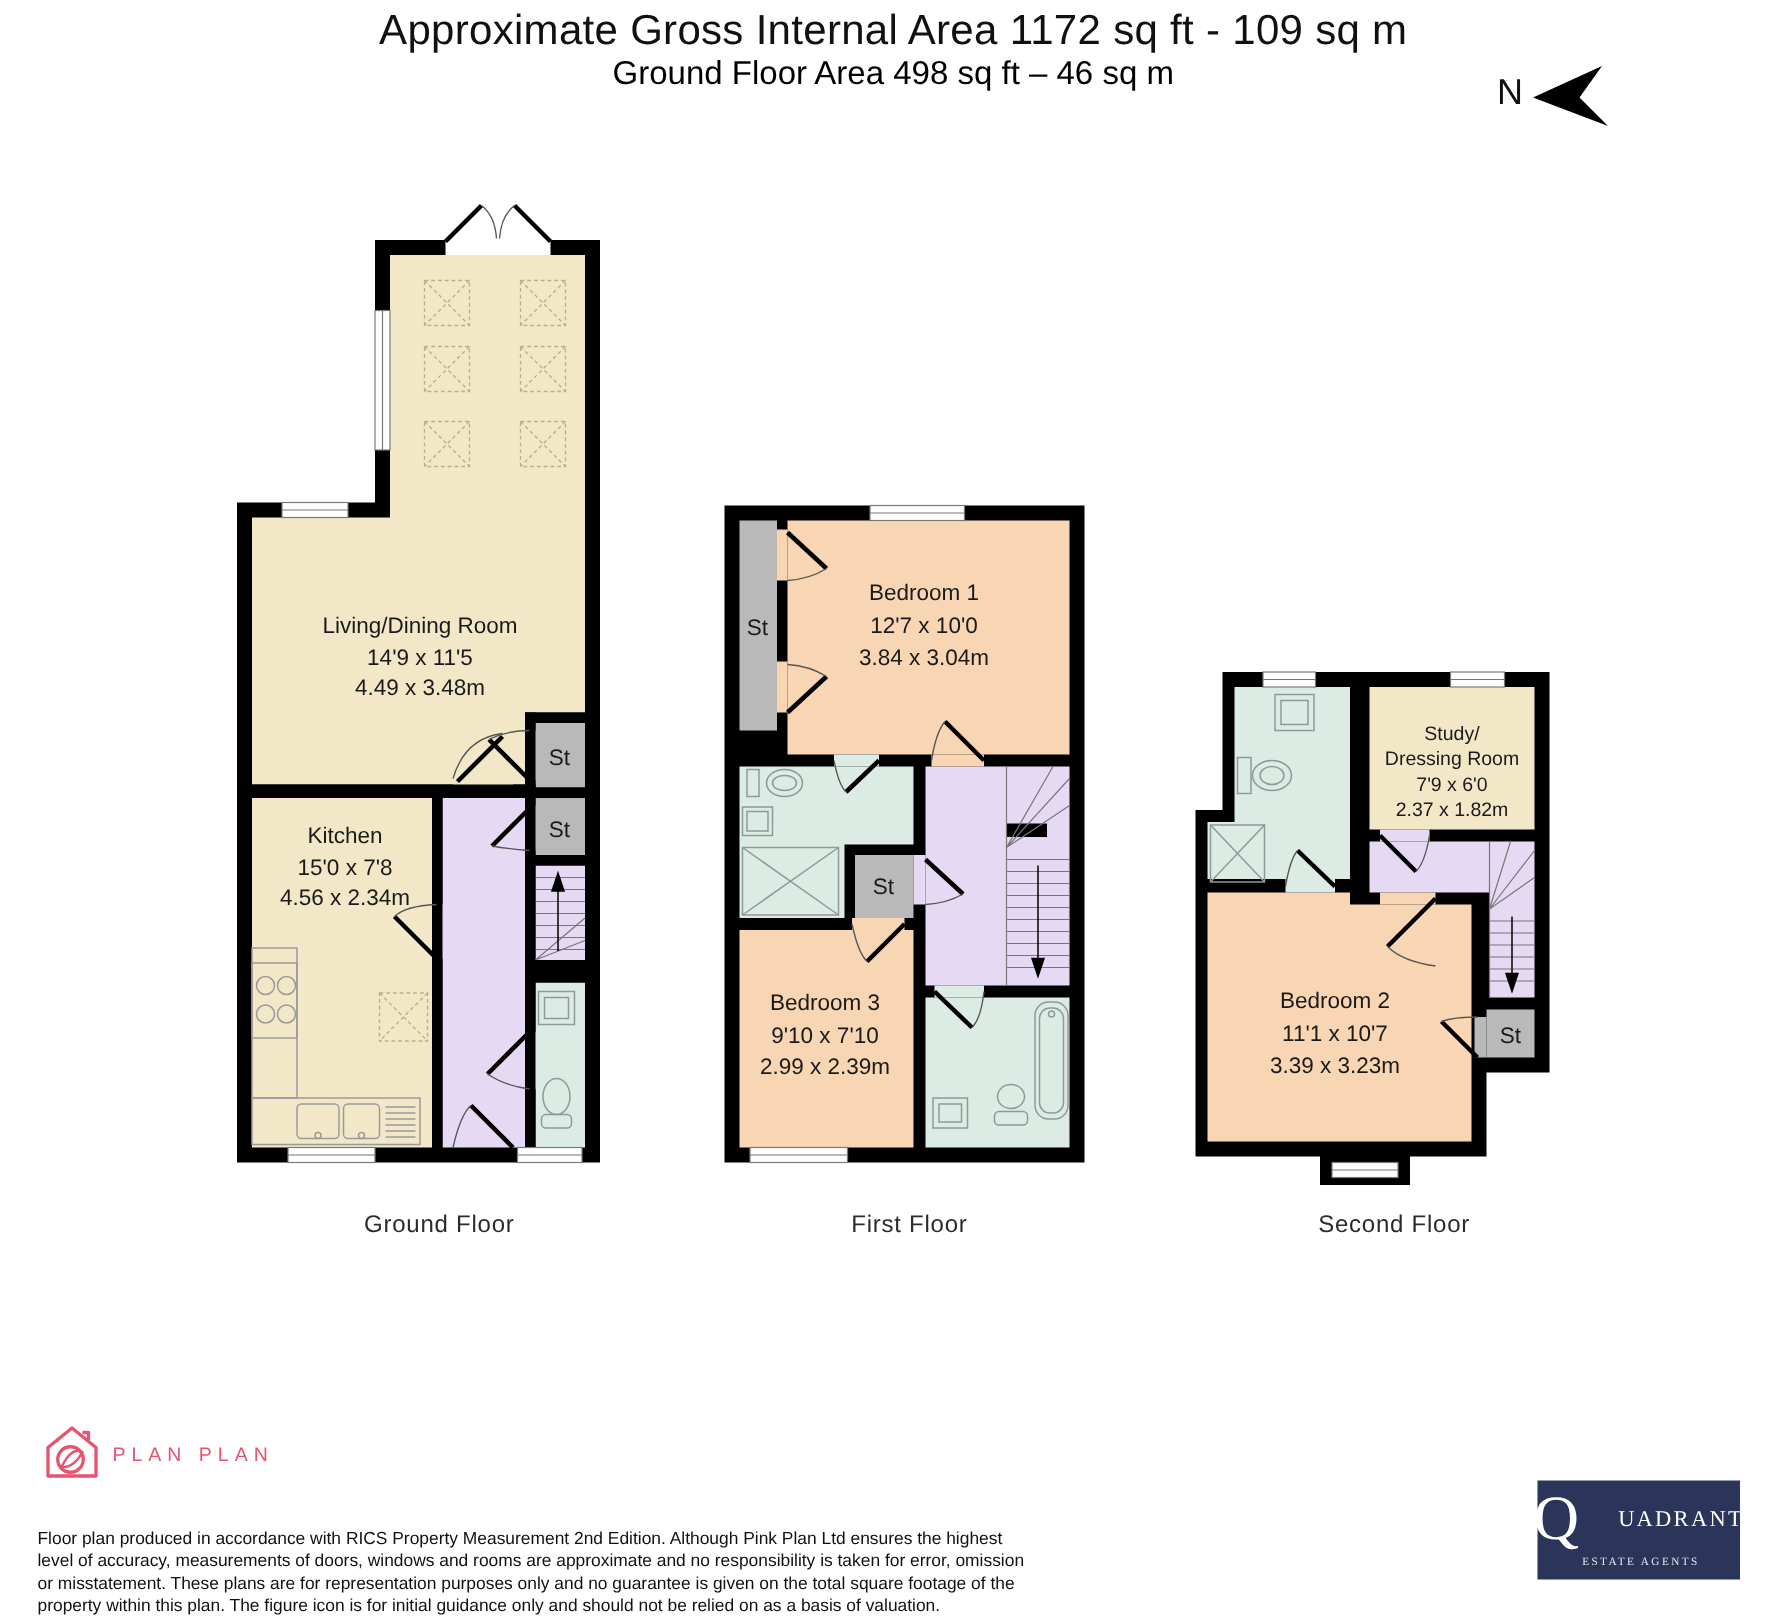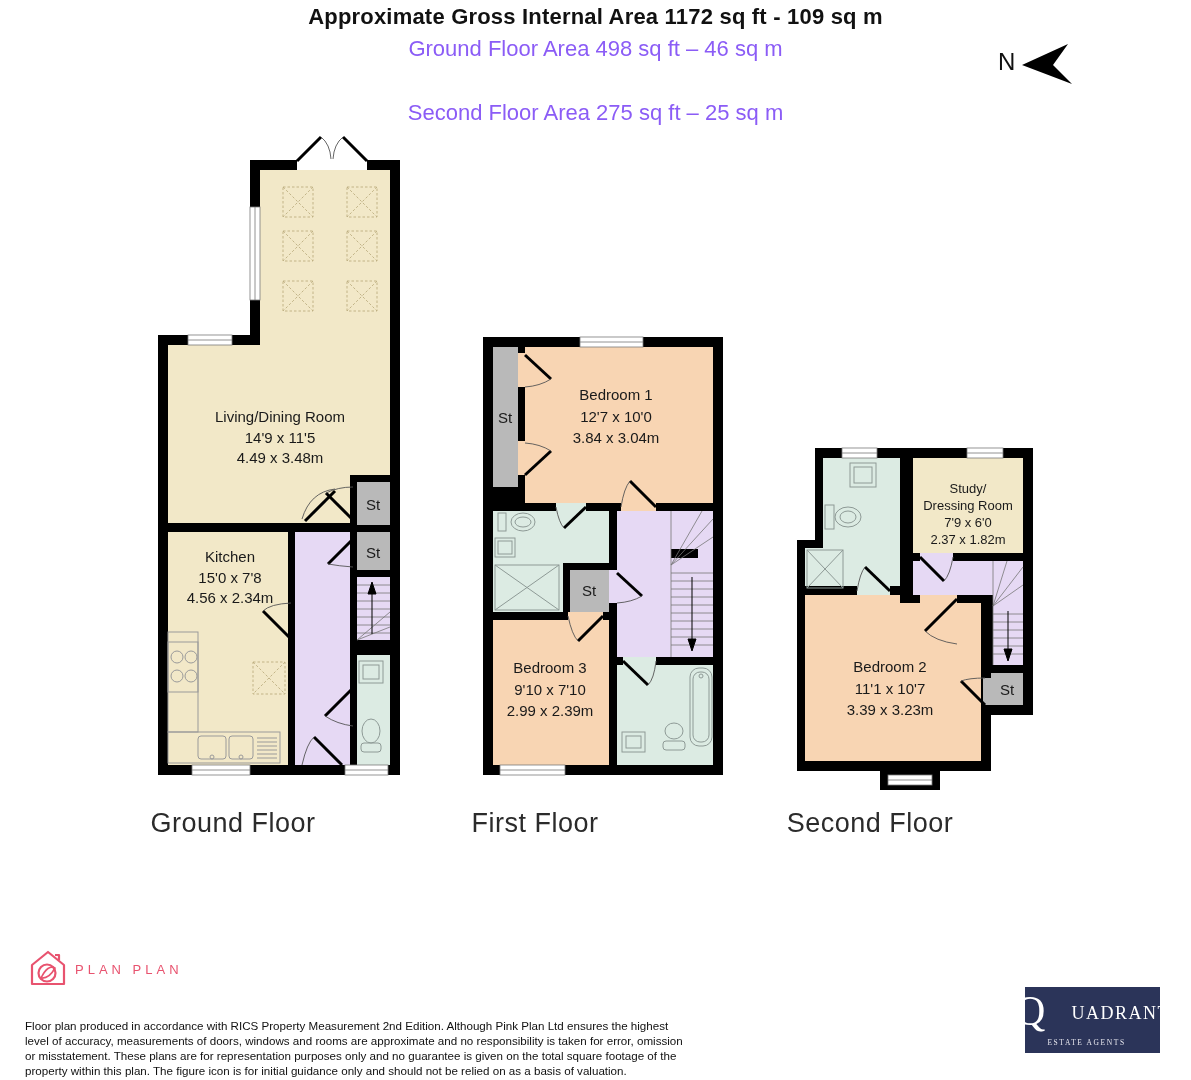--- a/index.html
+++ b/index.html
@@ -1,28 +1,28 @@
 <!DOCTYPE html>
 <html><head>
 <meta charset="utf-8">
 <style>
   html,body{margin:0;padding:0;background:#fff;}
   #canvas{position:relative;width:1191px;height:1080px;background:#ffffff;overflow:hidden;
           font-family:"Liberation Sans",sans-serif;}
   .abs{position:absolute;}
   
   .hdr{left:0;top:0;width:1191px;text-align:center;color:#111;}
-  .hdr-title{top:4px;font-size:22px;font-weight:bold;letter-spacing:.2px;}
-  .hdr-line{font-size:22px;font-weight:400;color:#8b5cf6;}
+  .hdr-title{top:4px;font-size:28px;font-weight:normal;letter-spacing:.2px;}
+  .hdr-line{font-size:22px;font-weight:400;color:#000000;}
   .hl1{top:36px;} .hl2{top:68px;} .hl3{top:100px;}
   
   .north-n{left:998px;top:48px;font-size:24px;color:#111;}
   .north-svg{left:1022px;top:44px;}
   
-  .caption{top:808px;width:220px;text-align:center;font-size:27px;font-weight:300;
+  .caption{top:808px;width:220px;text-align:right;font-size:16px;font-weight:300;
            color:#2b2b2b;letter-spacing:.5px;}
   .cap-g{left:123px;} .cap-f{left:425px;} .cap-s{left:760px;}
   
   svg text{font-family:"Liberation Sans",sans-serif;}
   .lbl{font-size:15px;fill:#1a1a1a;text-anchor:middle;}
   .lbl-sm{font-size:13px;fill:#1a1a1a;text-anchor:middle;}
   .cream{fill:#f2e8c8;} .peach{fill:#f8d5b3;} .lav{fill:#e6d9f4;}
   .mint{fill:#dcebe3;} .grey{fill:#b9b9b9;} .wall{fill:#000;}
   .win{fill:#fff;stroke:#7a7a7a;stroke-width:.8;}
   .fix{fill:none;stroke:#8e9a96;stroke-width:1;}
@@ -34,31 +34,30 @@
   .arrow{stroke:#000;stroke-width:1;fill:#000;}
   
   .brand-text{left:75px;top:962px;font-size:13px;letter-spacing:4px;color:#e8536f;font-weight:500;}
   .brand-icon{left:28px;top:948px;}
   .disclaimer{left:25px;top:1018px;width:668px;font-size:11.6px;line-height:1.3;color:#101010;}
   .agent{left:1025px;top:987px;width:135px;height:66px;background:#2b3459;color:#fff;
          display:flex;align-items:center;justify-content:center;}
   .agent-inner{display:flex;align-items:flex-start;}
   .agent-q{font-family:"Liberation Serif",serif;font-size:42px;line-height:.85;font-weight:400;}
   .agent-col{margin-left:2px;margin-top:9px;}
-  .agent-rest{font-family:"Liberation Serif",serif;font-size:18px;letter-spacing:1.5px;margin-left:24px;}
+  .agent-rest{font-family:"Liberation Serif",serif;font-size:15px;letter-spacing:1.5px;margin-left:24px;}
   .agent-sub{font-family:"Liberation Serif",serif;font-size:7.5px;letter-spacing:1.6px;color:#e8e8ef;margin-top:14px;}
 </style>
 </head>
 <body>
 
 <div id="canvas">
 
   <div class="abs hdr hdr-title">Approximate Gross Internal Area 1172 sq ft - 109 sq m</div>
   <div class="abs hdr hdr-line hl1">Ground Floor Area 498 sq ft – 46 sq m</div>
-  <div class="abs hdr hdr-line hl3">Second Floor Area 275 sq ft – 25 sq m</div>
 
   <div class="abs north-n">N</div>
   <svg class="abs north-svg" width="50" height="40" viewBox="0 0 50 40">
     <polygon points="0,21 46,0 31,21 50,40" fill="#000"></polygon>
   </svg>
 
   <svg class="abs" style="left:150px;top:130px;" width="260" height="650" viewBox="0 0 260 650">
 
     <path class="wall" d="M100,30 H250 V645 H8 V205 H100 Z"></path>
 

